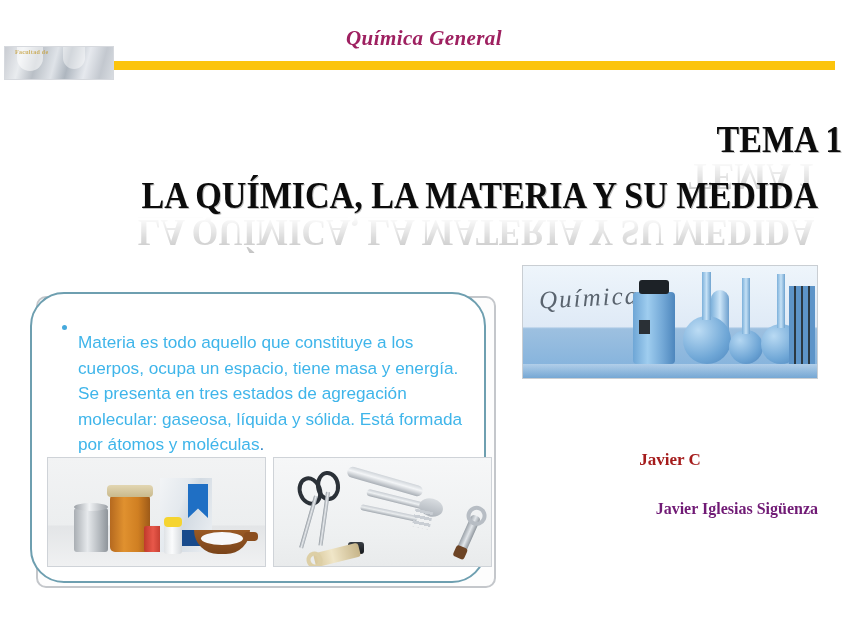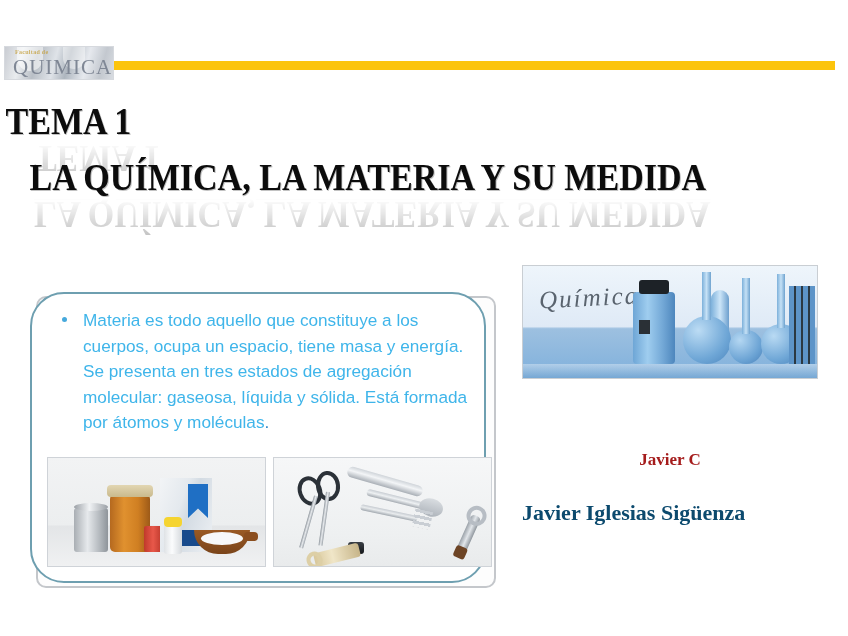--- a/index.html
+++ b/index.html
@@ -50,21 +50,21 @@
     color:#c8a64a;opacity:.85;white-space:nowrap;z-index:2;
   }
   .logo-main{
     position:absolute;left:8px;top:8px;
     font-family:"Liberation Serif", serif;
     font-size:21px;letter-spacing:1px;
     color:#7f8795;z-index:2;white-space:nowrap;
   }
 
   
-  .title-wrap{position:absolute;left:0;right:0;text-align:left;}
+  .title-wrap{position:absolute;left:12px;right:0;text-align:right;margin-top:18px;}
   .t1{top:100px;}
   .t2{top:156px;text-decoration:underline;}
   .ttxt{
     display:inline-block;
     font-family:"Liberation Serif", serif;
     font-weight:bold;
     color:#0c0c0c;
     letter-spacing:0px;
     transform:scaleX(.92);
     text-shadow:1px 1px 0 rgba(120,120,120,.45);
@@ -87,22 +87,22 @@
   .box-shadow{
     position:absolute;left:36px;top:296px;width:456px;height:288px;
     background:#fdfdfd;border:2px solid #c4c7cb;border-radius:10px;
   }
   .box{
     position:absolute;left:30px;top:292px;width:456px;height:291px;
     border:2px solid #6e9fb0;border-radius:34px;
     background:#ffffff;box-sizing:border-box;
   }
   .bullet-row{
-    position:absolute;left:30px;top:14px;right:12px;
-    display:flex;align-items:flex-start;
+    position:absolute;left:30px;top:22px;right:12px;
+    display:flex;align-items:flex-start;flex-direction:column;
   }
   .bullet-dot{
     width:5px;height:5px;border-radius:50%;
     background:#46A9DC;margin-top:9px;flex:none;
   }
   .bullet-text{
     margin-left:16px;
     font-family:"Liberation Sans", sans-serif;
     font-size:17.2px;line-height:25.5px;
     color:#3FB5EA;
@@ -223,35 +223,35 @@
   .lab-floor{position:absolute;left:0;right:0;bottom:0;height:14px;
       background:linear-gradient(180deg,rgba(255,255,255,.35),rgba(110,160,205,.55));}
 
   
   .grp{
     position:absolute;left:522px;top:450px;width:296px;text-align:center;
     font-family:"Liberation Serif", serif;font-weight:bold;font-size:17px;
     color:#A51C1C;
   }
   .auth{
-    position:absolute;left:522px;top:500px;width:296px;text-align:left;
-    font-family:"Liberation Serif", serif;font-weight:bold;font-size:22px;
-    color:#0c4a6e;
+    position:absolute;left:522px;top:500px;width:296px;text-align:right;
+    font-family:"Liberation Serif", serif;font-weight:bold;font-size:16px;
+    color:#701a75;
   }
 </style>
 </head>
 <body>
 
 <div class="slide">
 
+  <div class="hdr-title">Química  General</div>
   <div class="hdr-bar"></div>
 
   <div class="logo">
     <span class="logo-sup">Facultad de</span>
-    <span class="logo-main">QUIMICA</span>
   </div>
 
   <div class="title-wrap t1">
     <span class="ttxt">TEMA 1</span>
     <span class="ttxt refl">TEMA 1</span>
   </div>
   <div class="title-wrap t2">
     <span class="ttxt">LA QUÍMICA, LA MATERIA Y SU MEDIDA</span>
     <span class="ttxt refl">LA QUÍMICA, LA MATERIA Y SU MEDIDA</span>
   </div>

